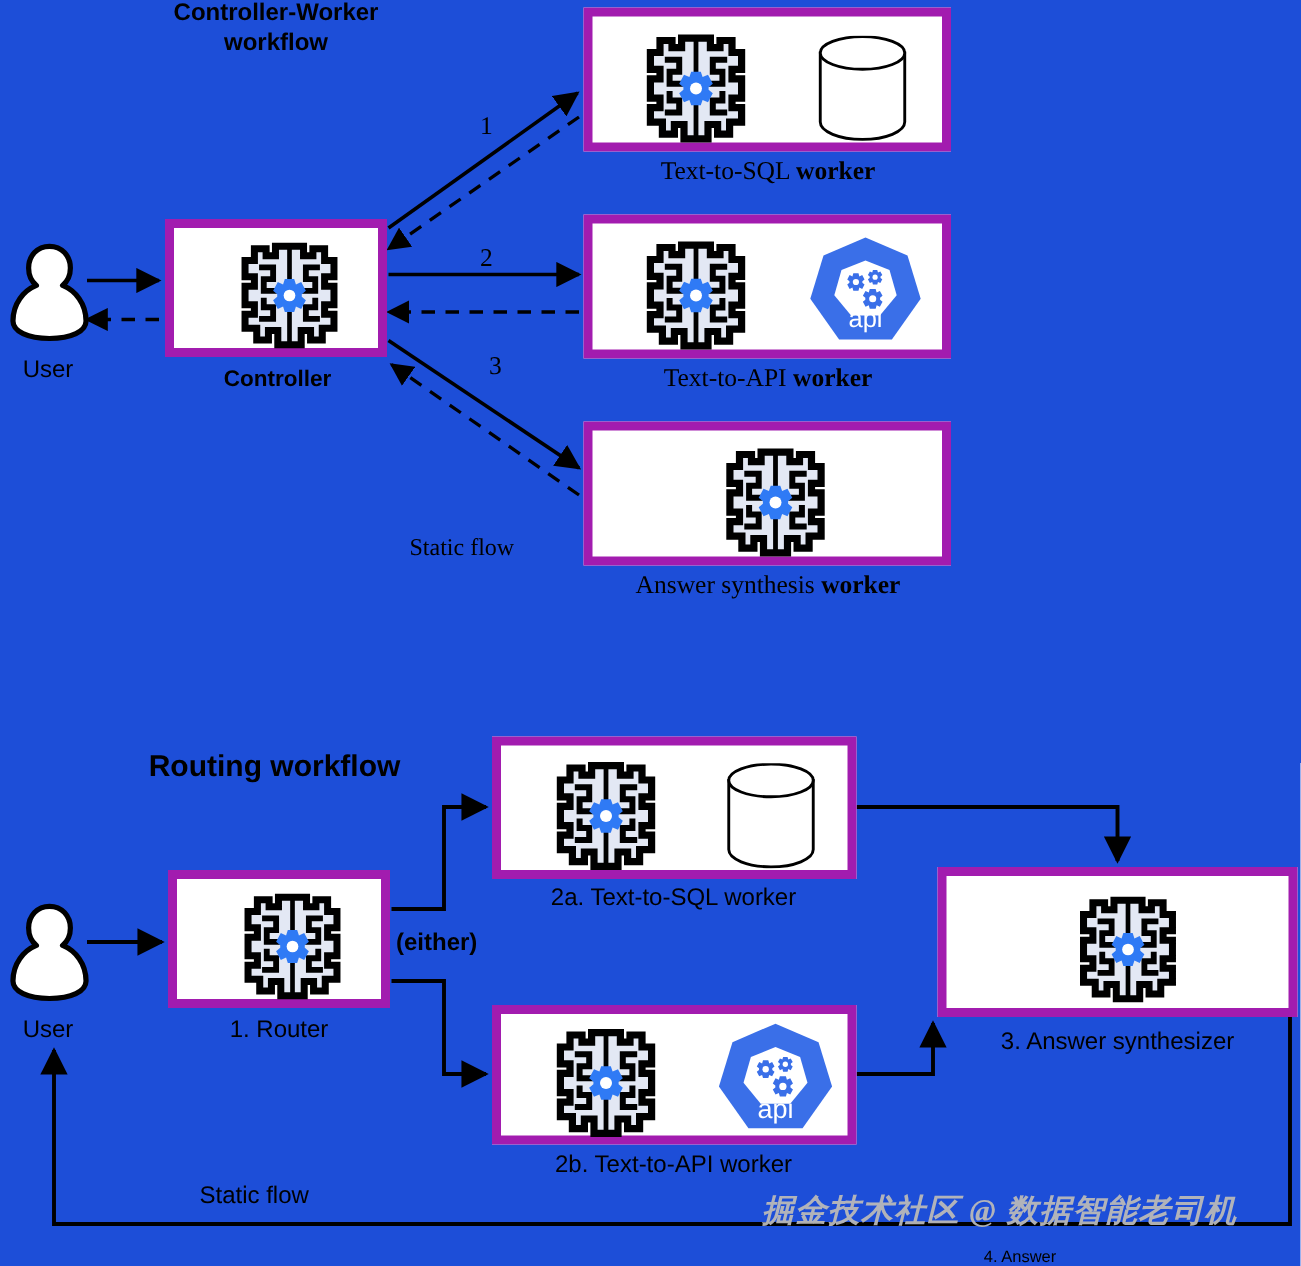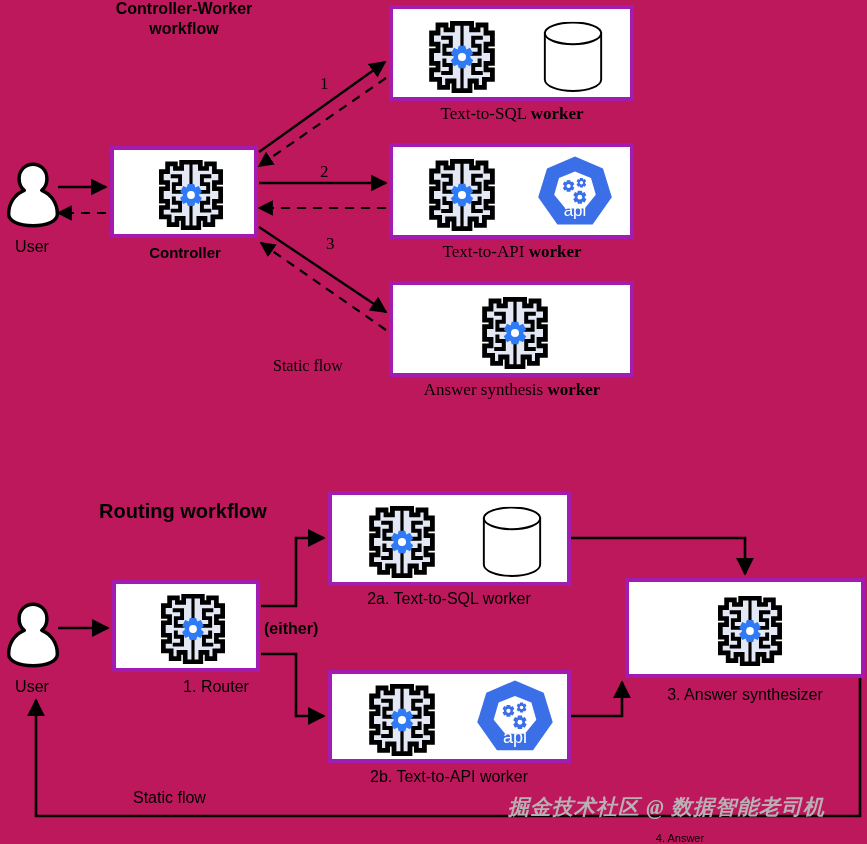--- a/index.html
+++ b/index.html
@@ -1,19 +1,19 @@
 <!DOCTYPE html>
 <html><head>
 <meta charset="utf-8">
 <style>
   html,body{margin:0;padding:0;background:#fff;}
   body{width:867px;height:844px;font-family:"Liberation Sans",sans-serif;color:#000;}
-  #stage{position:relative;width:867px;height:844px;overflow:hidden;background:#be185d;}
+  #stage{position:relative;width:867px;height:844px;overflow:hidden;background:#1d4ed8;}
   svg.layer{position:absolute;left:0;top:0;width:867px;height:844px;}
-  .box{position:absolute;border:4px solid #a21caf;background:#fff;box-sizing:border-box;}
+  .box{position:absolute;border:6px solid #a21caf;background:#fff;box-sizing:border-box;}
   .lbl{position:absolute;white-space:nowrap;}
   .serif{font-family:"Liberation Serif",serif;}
   .sans{font-family:"Liberation Sans",sans-serif;}
   .b{font-weight:bold;}
   .center{transform:translateX(-50%);}
   .icon-wrap{position:absolute;}
   .wm{position:absolute;font-family:"Liberation Serif",serif;color:#b9b9b9;
       font-style:italic;font-weight:bold;white-space:nowrap;opacity:.95;}
 </style>
 </head>
@@ -178,21 +178,21 @@
   <svg class="icon-wrap" style="left:4px;top:588px;width:58px;height:95px;" viewBox="0 0 100 120">
     <use href="#user"></use>
   </svg>
   <div class="lbl sans center" style="left:32px;top:678px;font-size:16px;">User</div>
 
   <div class="box" style="left:112px;top:580px;width:148px;height:92px;">
     <svg class="icon-wrap" style="left:38px;top:6px;width:78px;height:78px;" viewBox="0 0 100 100">
       <use href="#brain"></use>
     </svg>
   </div>
-  <div class="lbl sans center" style="left:186px;top:678px;font-size:16px;margin-left:30px;">1. Router</div>
+  <div class="lbl sans center" style="left:186px;top:678px;font-size:16px;">1. Router</div>
 
   <div class="lbl sans" style="left:264px;top:620px;font-size:16px;font-weight:bold;">(either)</div>
 
   <div class="box" style="left:328px;top:491px;width:243px;height:95px;">
     <svg class="icon-wrap" style="left:30px;top:7px;width:80px;height:80px;" viewBox="0 0 100 100">
       <use href="#brain"></use>
     </svg>
     <svg class="icon-wrap" style="left:148px;top:11px;width:64px;height:72px;" viewBox="0 0 100 110">
       <use href="#cylinder"></use>
     </svg>

